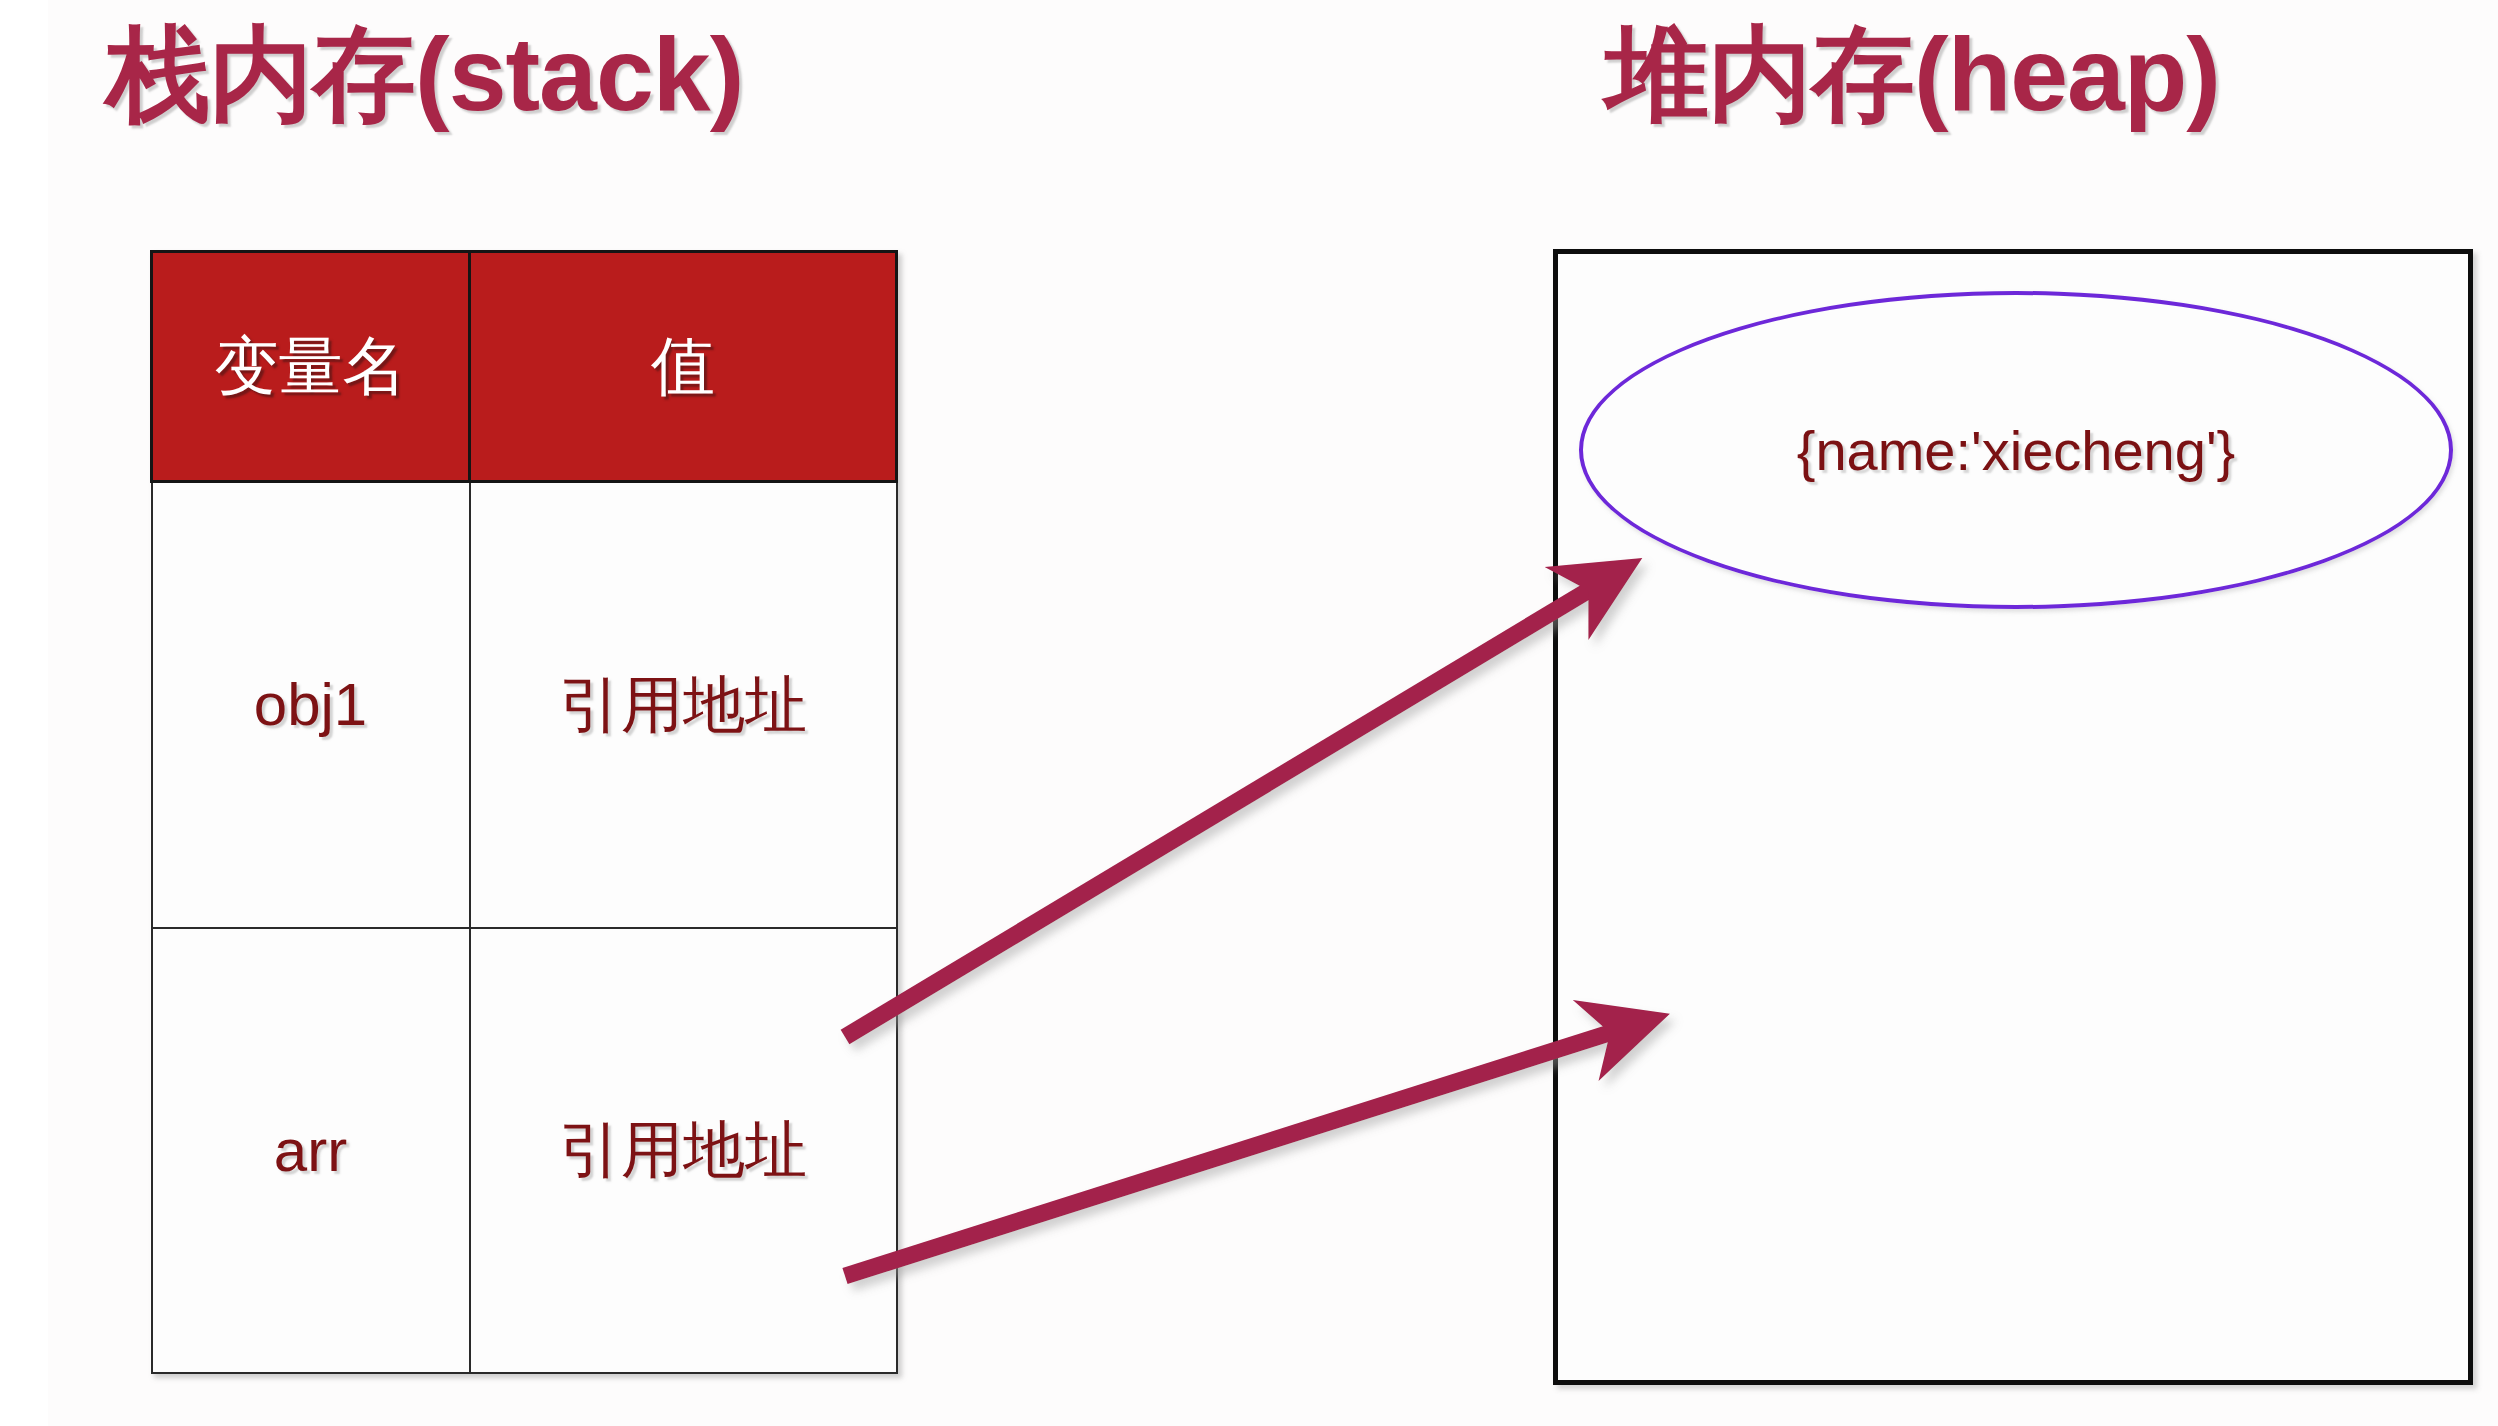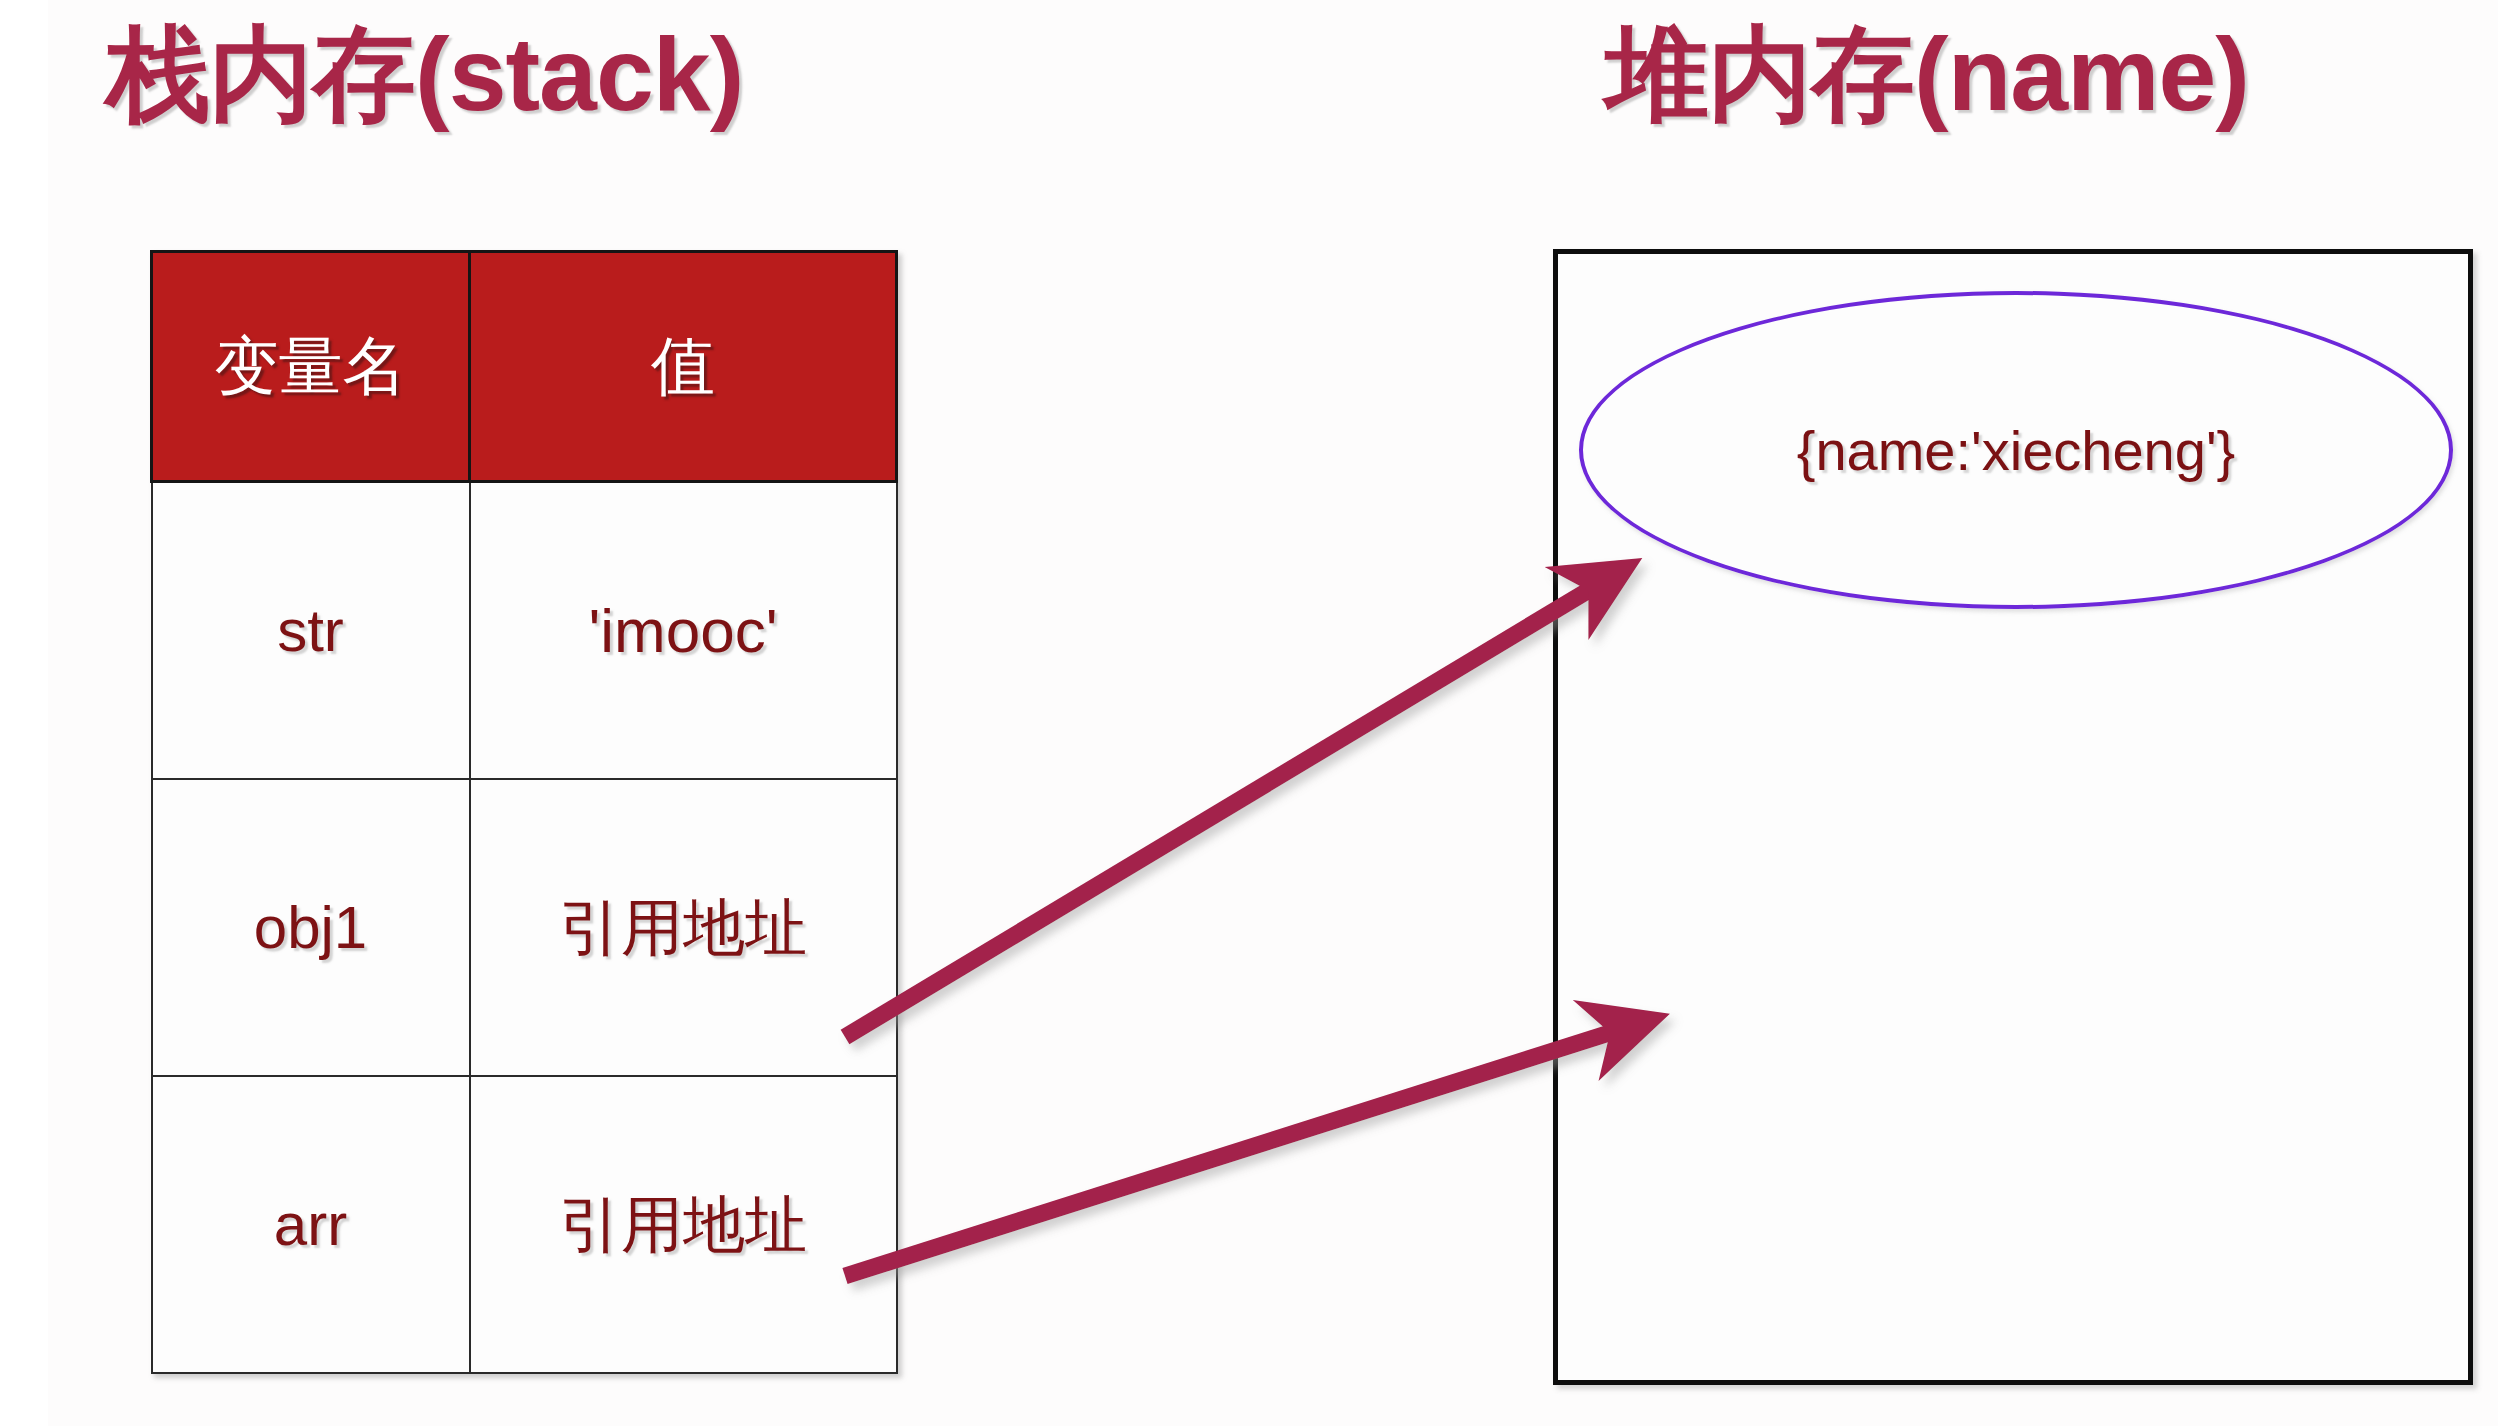--- a/index.html
+++ b/index.html
@@ -137,38 +137,34 @@
     pointer-events: none;
   }
 </style>
 </head>
 <body>
 
 <div id="canvas">
 
   <div class="panel-title" id="stack-title">栈内存(stack)</div>
 
-  <div class="panel-title" id="heap-title">堆内存(name)</div>
+  <div class="panel-title" id="heap-title">堆内存(heap)</div>
 
   <table id="stack-table">
     <colgroup>
       <col class="c-name">
         <col class="c-val">
     </colgroup>
     <thead>
       <tr>
         <th>变量名</th>
         <th>值</th>
       </tr>
     </thead>
     <tbody>
-      <tr>
-        <td class="cell-name">str</td>
-        <td class="cell-value">'imooc'</td>
-      </tr>
       <tr>
         <td class="cell-name">obj1</td>
         <td class="cell-value">引用地址</td>
       </tr>
       <tr>
         <td class="cell-name">arr</td>
         <td class="cell-value">引用地址</td>
       </tr>
     </tbody>
   </table>

